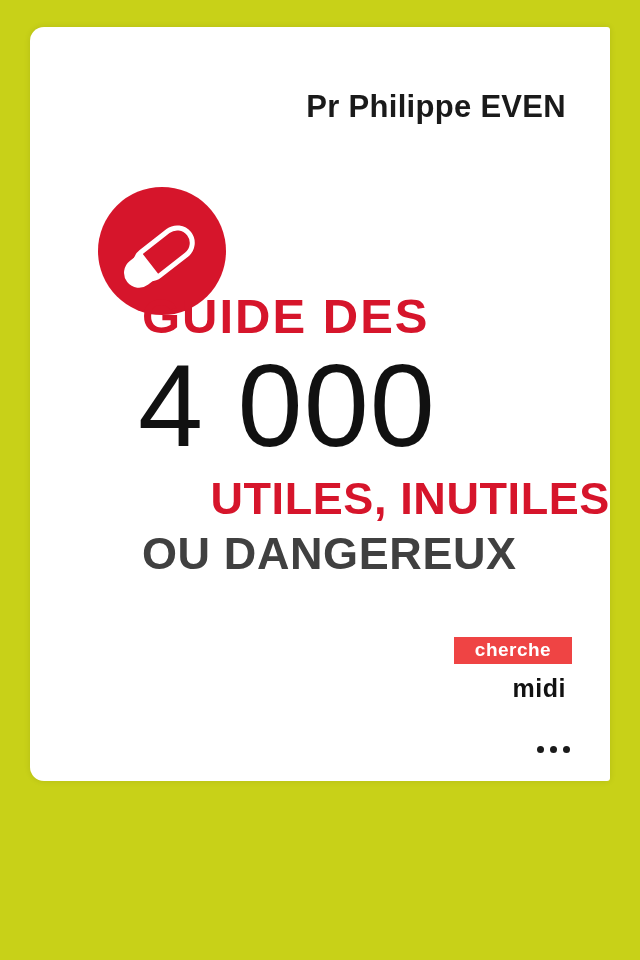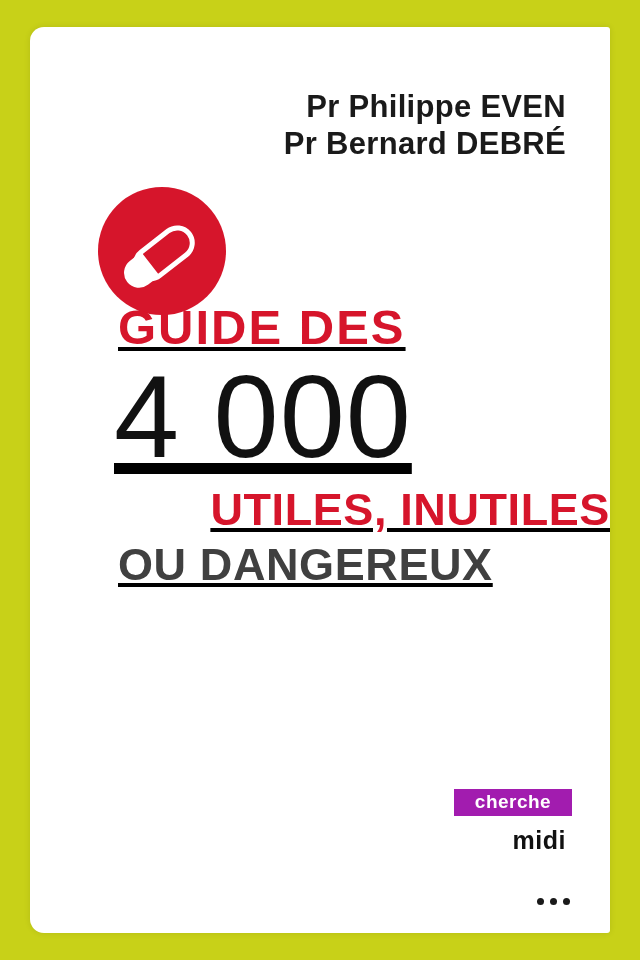--- a/index.html
+++ b/index.html
@@ -18,21 +18,21 @@
     width: 640px;
     height: 960px;
     background: #c8d118;
     box-sizing: border-box;
   }
   .page {
     position: absolute;
     left: 30px;
     top: 27px;
     width: 580px;
-    height: 906px;
+    height: 754px;
     background: #ffffff;
     border-radius: 14px 3px 3px 14px;
     box-shadow: 0 0 6px rgba(0,0,0,0.10);
     overflow: hidden;
   }
   .authors {
     position: absolute;
     right: 44px;
     top: 62px;
     text-align: right;
@@ -55,25 +55,24 @@
     background: #d6152b;
   }
   .pill-badge svg {
     position: absolute;
     left: 0;
     top: 0;
   }
   .title-block {
     position: absolute;
     left: 0;
-    top: 276px;
+    top: 265px;
     width: 580px;
-    padding-left: 88px;
+    padding-left: 112px;
     box-sizing: border-box;
-    text-decoration: underline;
   }
   .t-guide {
     font-size: 49px;
     font-weight: bold;
     color: #d6152b;
     letter-spacing: 2px;
     line-height: 1;
     margin: 0 0 6px 0;
   }
   .t-number {
@@ -111,21 +110,21 @@
     margin: 0;
   }
   .publisher {
     position: absolute;
     right: 38px;
     bottom: 78px;
     width: 118px;
     text-align: center;
   }
   .publisher .pub-top {
-    background: #a21caf;
+    background: #ef4444;
     color: #ffffff;
     font-size: 19px;
     font-weight: bold;
     letter-spacing: 0.5px;
     padding: 2px 6px 3px 6px;
     display: block;
   }
   .publisher .pub-bottom {
     color: #111111;
     font-size: 25px;
@@ -152,21 +151,20 @@
   }
 </style>
 </head>
 <body>
 
 <div class="cover">
   <div class="page">
 
     <div class="authors">
       <div class="line">Pr Philippe EVEN</div>
-      <div class="line">Pr Bernard DEBRÉ</div>
     </div>
 
     <div class="pill-badge">
       <span>
         <svg width="128" height="128" viewBox="0 0 128 128" aria-hidden="true">
           <g transform="rotate(-38 64 64)">
             <rect x="32" y="52" width="64" height="30" rx="15" ry="15" fill="none" stroke="#ffffff" stroke-width="5"></rect>
             <path d="M47 52 H32.5 A15 15 0 0 0 32.5 82 H47 Z" fill="#ffffff"></path>
           </g>
         </svg>

